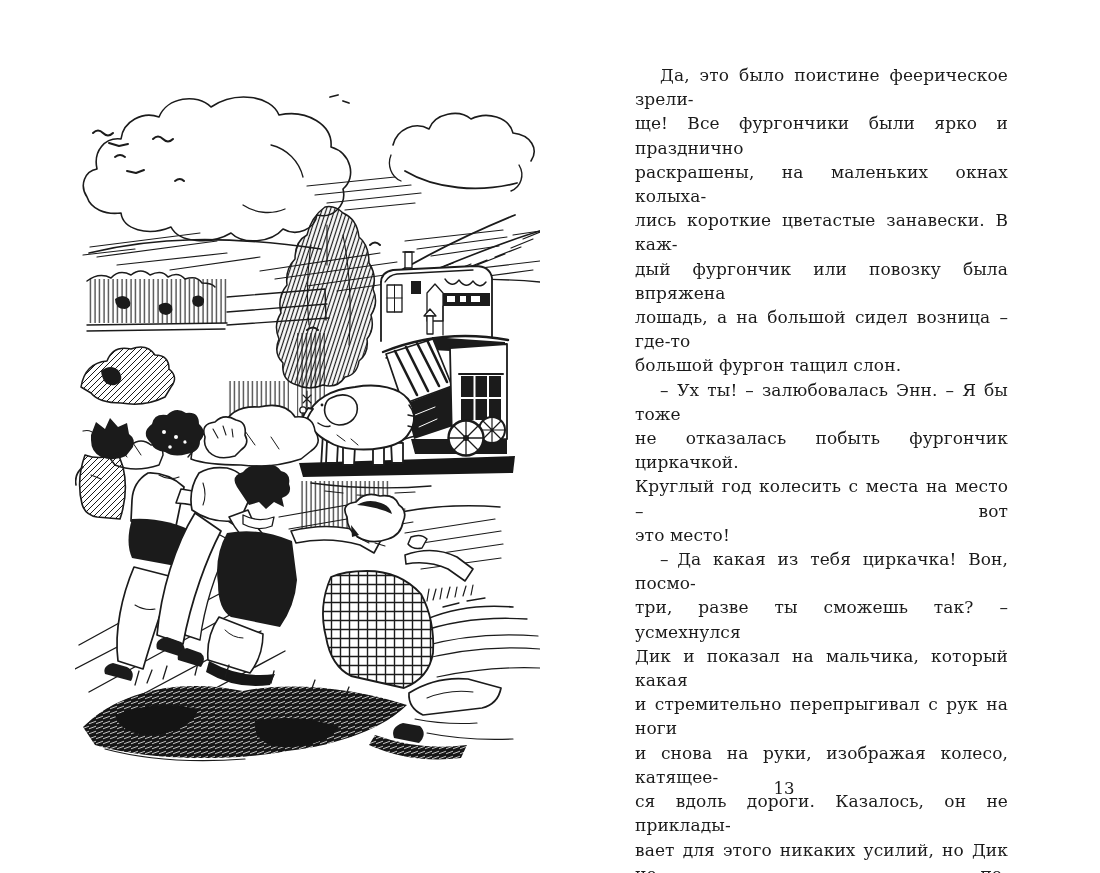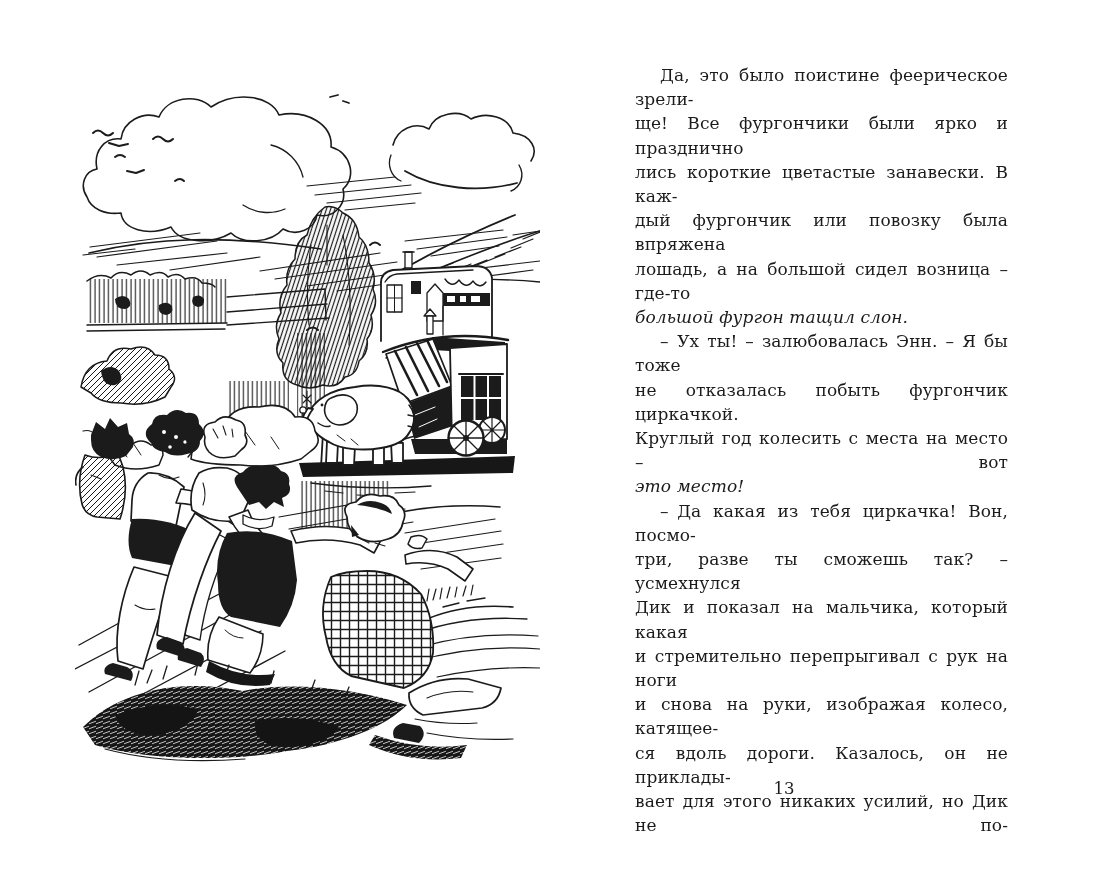--- a/index.html
+++ b/index.html
@@ -9,21 +9,21 @@
     overflow:hidden;
   }
   .spread{position:absolute;inset:0;}
   .illustration{position:absolute;left:75px;top:85px;width:465px;height:695px;}
   .text-column{
     position:absolute;left:608px;top:63px;width:400px;
     font-size:17px;line-height:24.2px;letter-spacing:0.1px;
   }
   .line{text-align:justify;text-align-last:justify;margin-left:27px;}
   .line.para-first{text-indent:25px;}
-  .line.para-last{text-align-last:left;font-style:italic;}
+  .line.para-last{text-align-last:left;}
   .page-number{
     position:absolute;left:584px;top:779px;width:400px;text-align:center;
     font-size:16.5px;
   }
 </style>
 </head>
 <body>
 
 <main class="spread">
 
@@ -275,20 +275,21 @@
         </g>
 
       </g>
     </svg>
   </section>
 
   <section>
     <div class="text-column">
         <div class="line para-first">Да, это было поистине феерическое зрели-</div>
         <div class="line">ще! Все фургончики были ярко и празднично</div>
+        <div class="line">раскрашены, на маленьких окнах колыха-</div>
         <div class="line">лись короткие цветастые занавески. В каж-</div>
         <div class="line">дый фургончик или повозку была впряжена</div>
         <div class="line">лошадь, а на большой сидел возница – где-то</div>
         <div class="line para-last">большой фургон тащил слон.</div>
         <div class="line para-first">– Ух ты! – залюбовалась Энн. – Я бы тоже</div>
         <div class="line">не отказалась побыть фургончик циркачкой.</div>
         <div class="line">Круглый год колесить с места на место – вот</div>
         <div class="line para-last">это место!</div>
         <div class="line para-first">– Да какая из тебя циркачка! Вон, посмо-</div>
         <div class="line">три, разве ты сможешь так? – усмехнулся</div>

